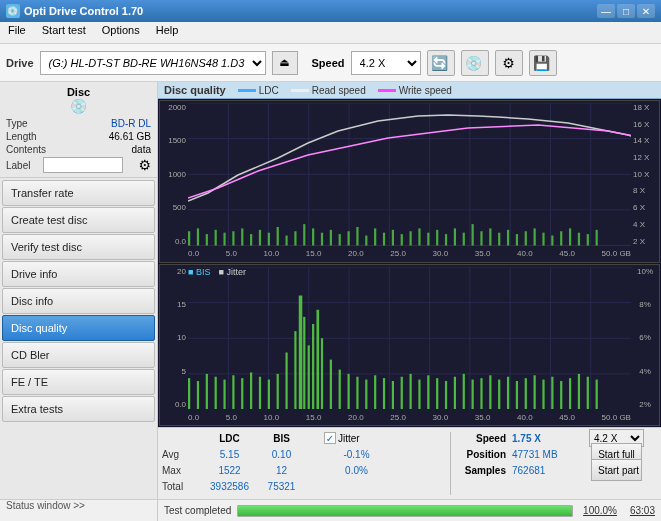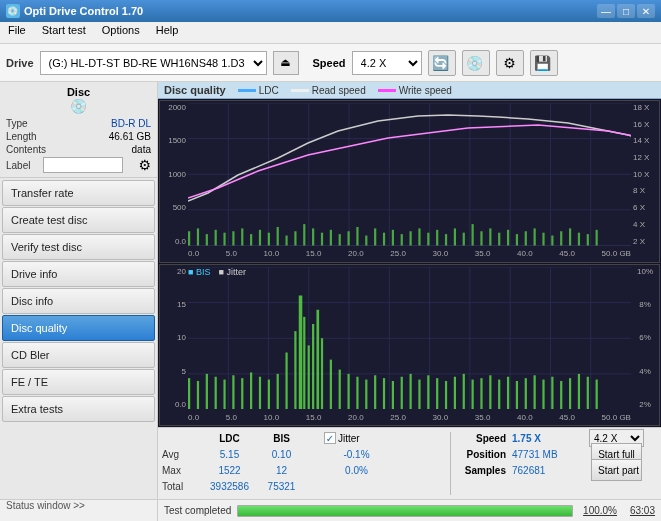--- a/index.html
+++ b/index.html
@@ -54,20 +54,21 @@
     }
     .toolbar-label { font-size: 11px; font-weight: 600; color: #333; }
     .drive-select {
       height: 24px;
       border: 1px solid #aaa;
       background: white;
       font-size: 11px;
       padding: 0 4px;
       min-width: 200px;
       cursor: pointer;
+      font-style: italic;
     }
     .eject-btn {
       width: 26px; height: 24px;
       background: #e8e8e8;
       border: 1px solid #aaa;
       cursor: pointer;
       display: flex; align-items: center; justify-content: center;
       font-size: 11px;
     }
     .speed-label { font-size: 11px; font-weight: 600; margin-left: 8px; }

